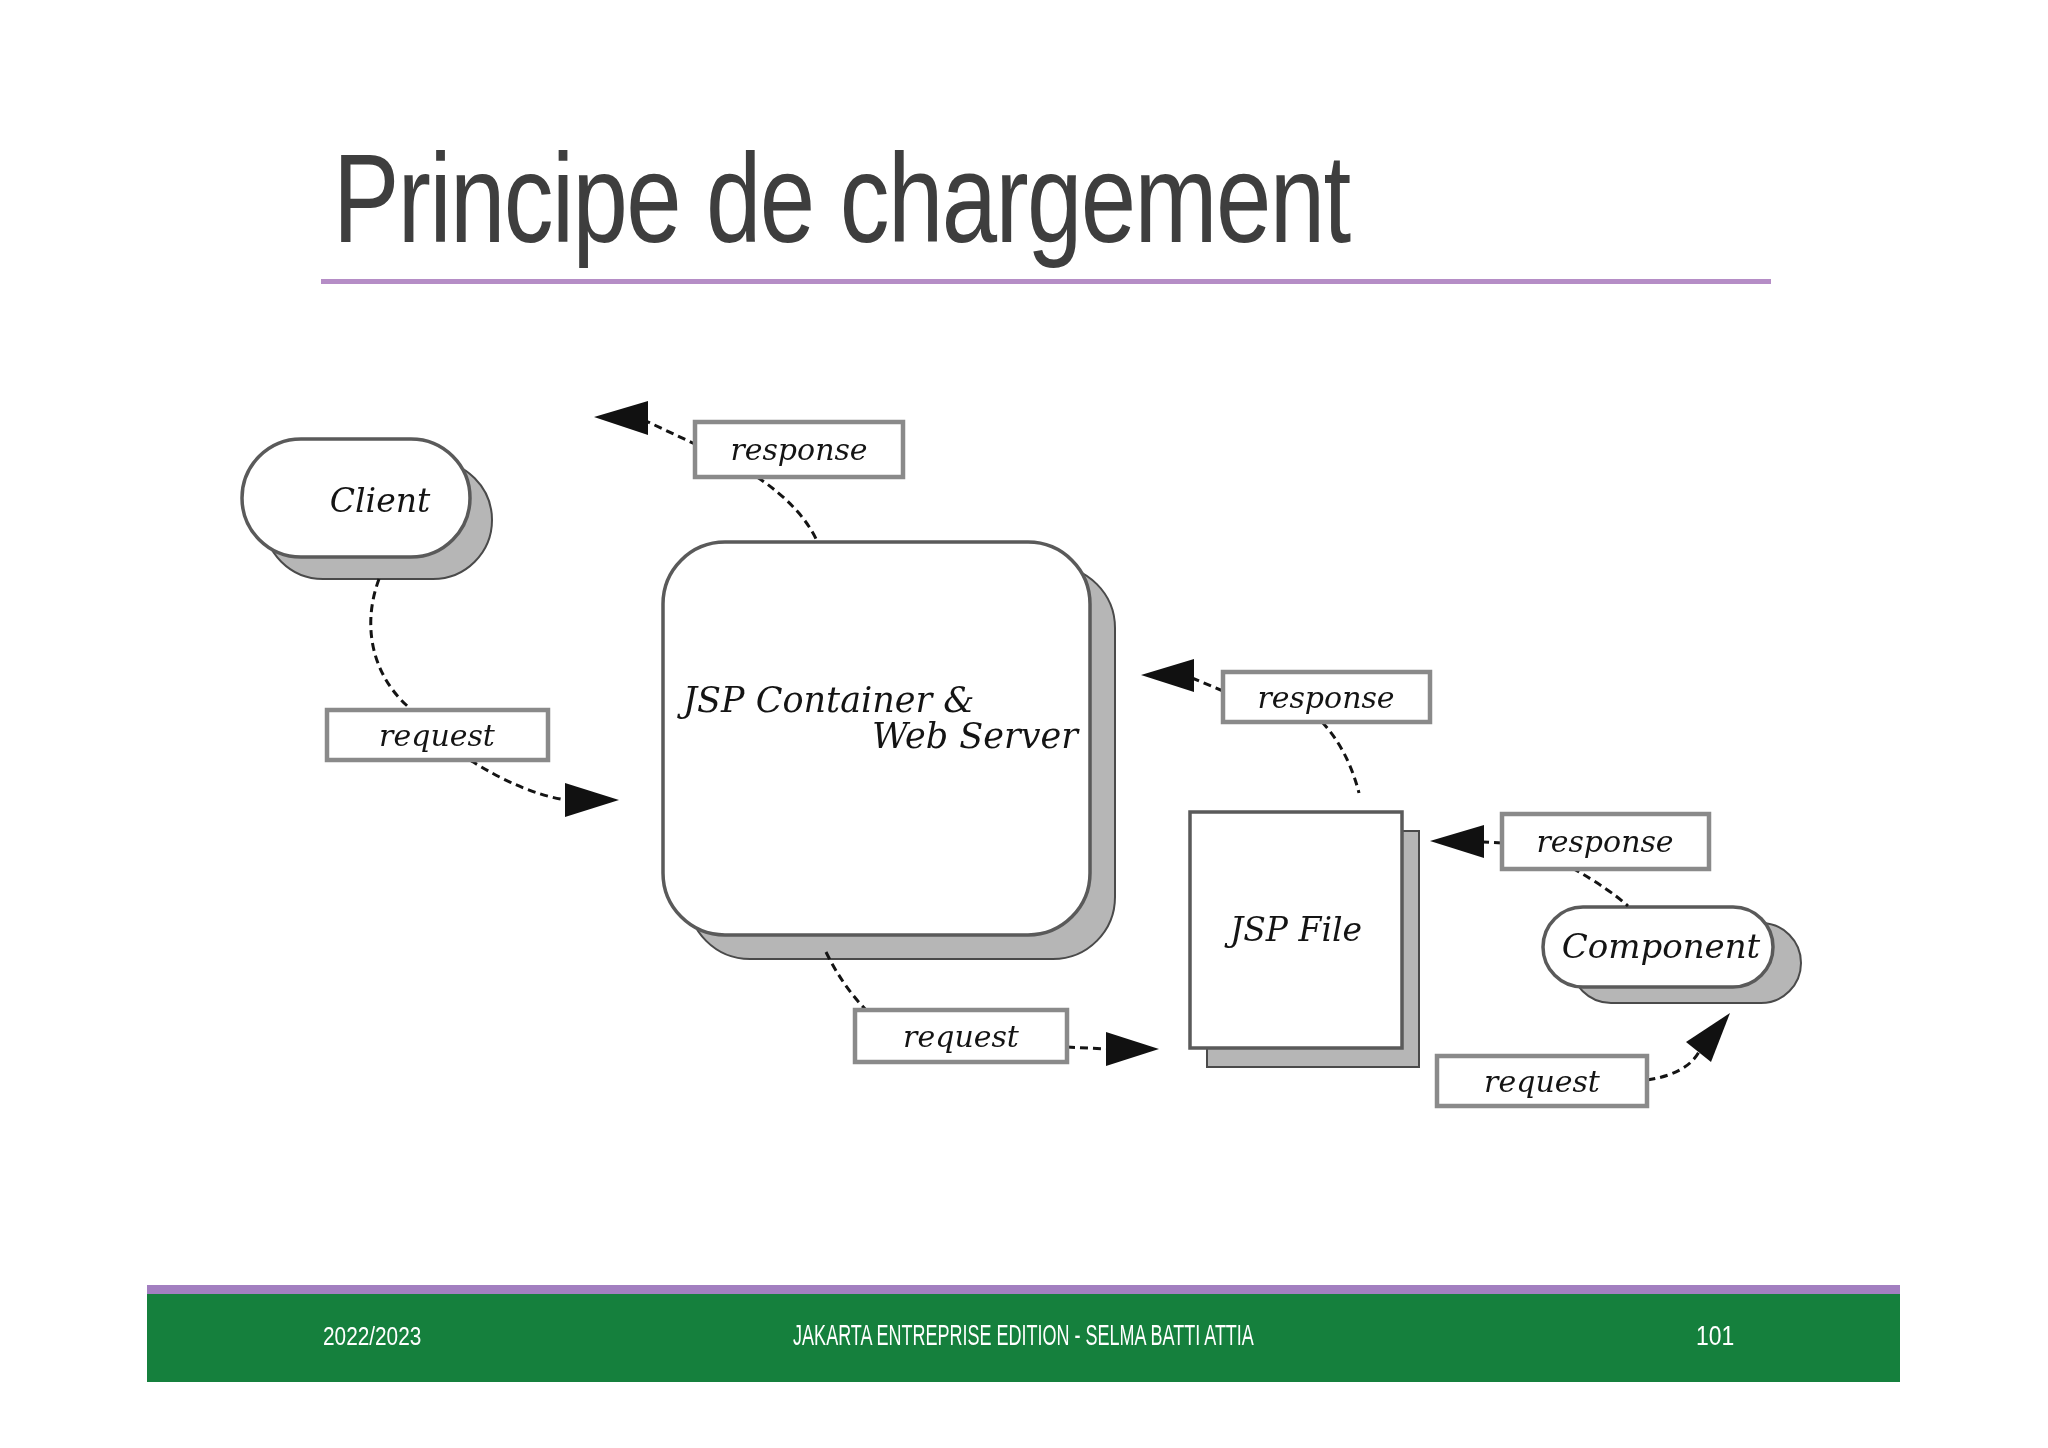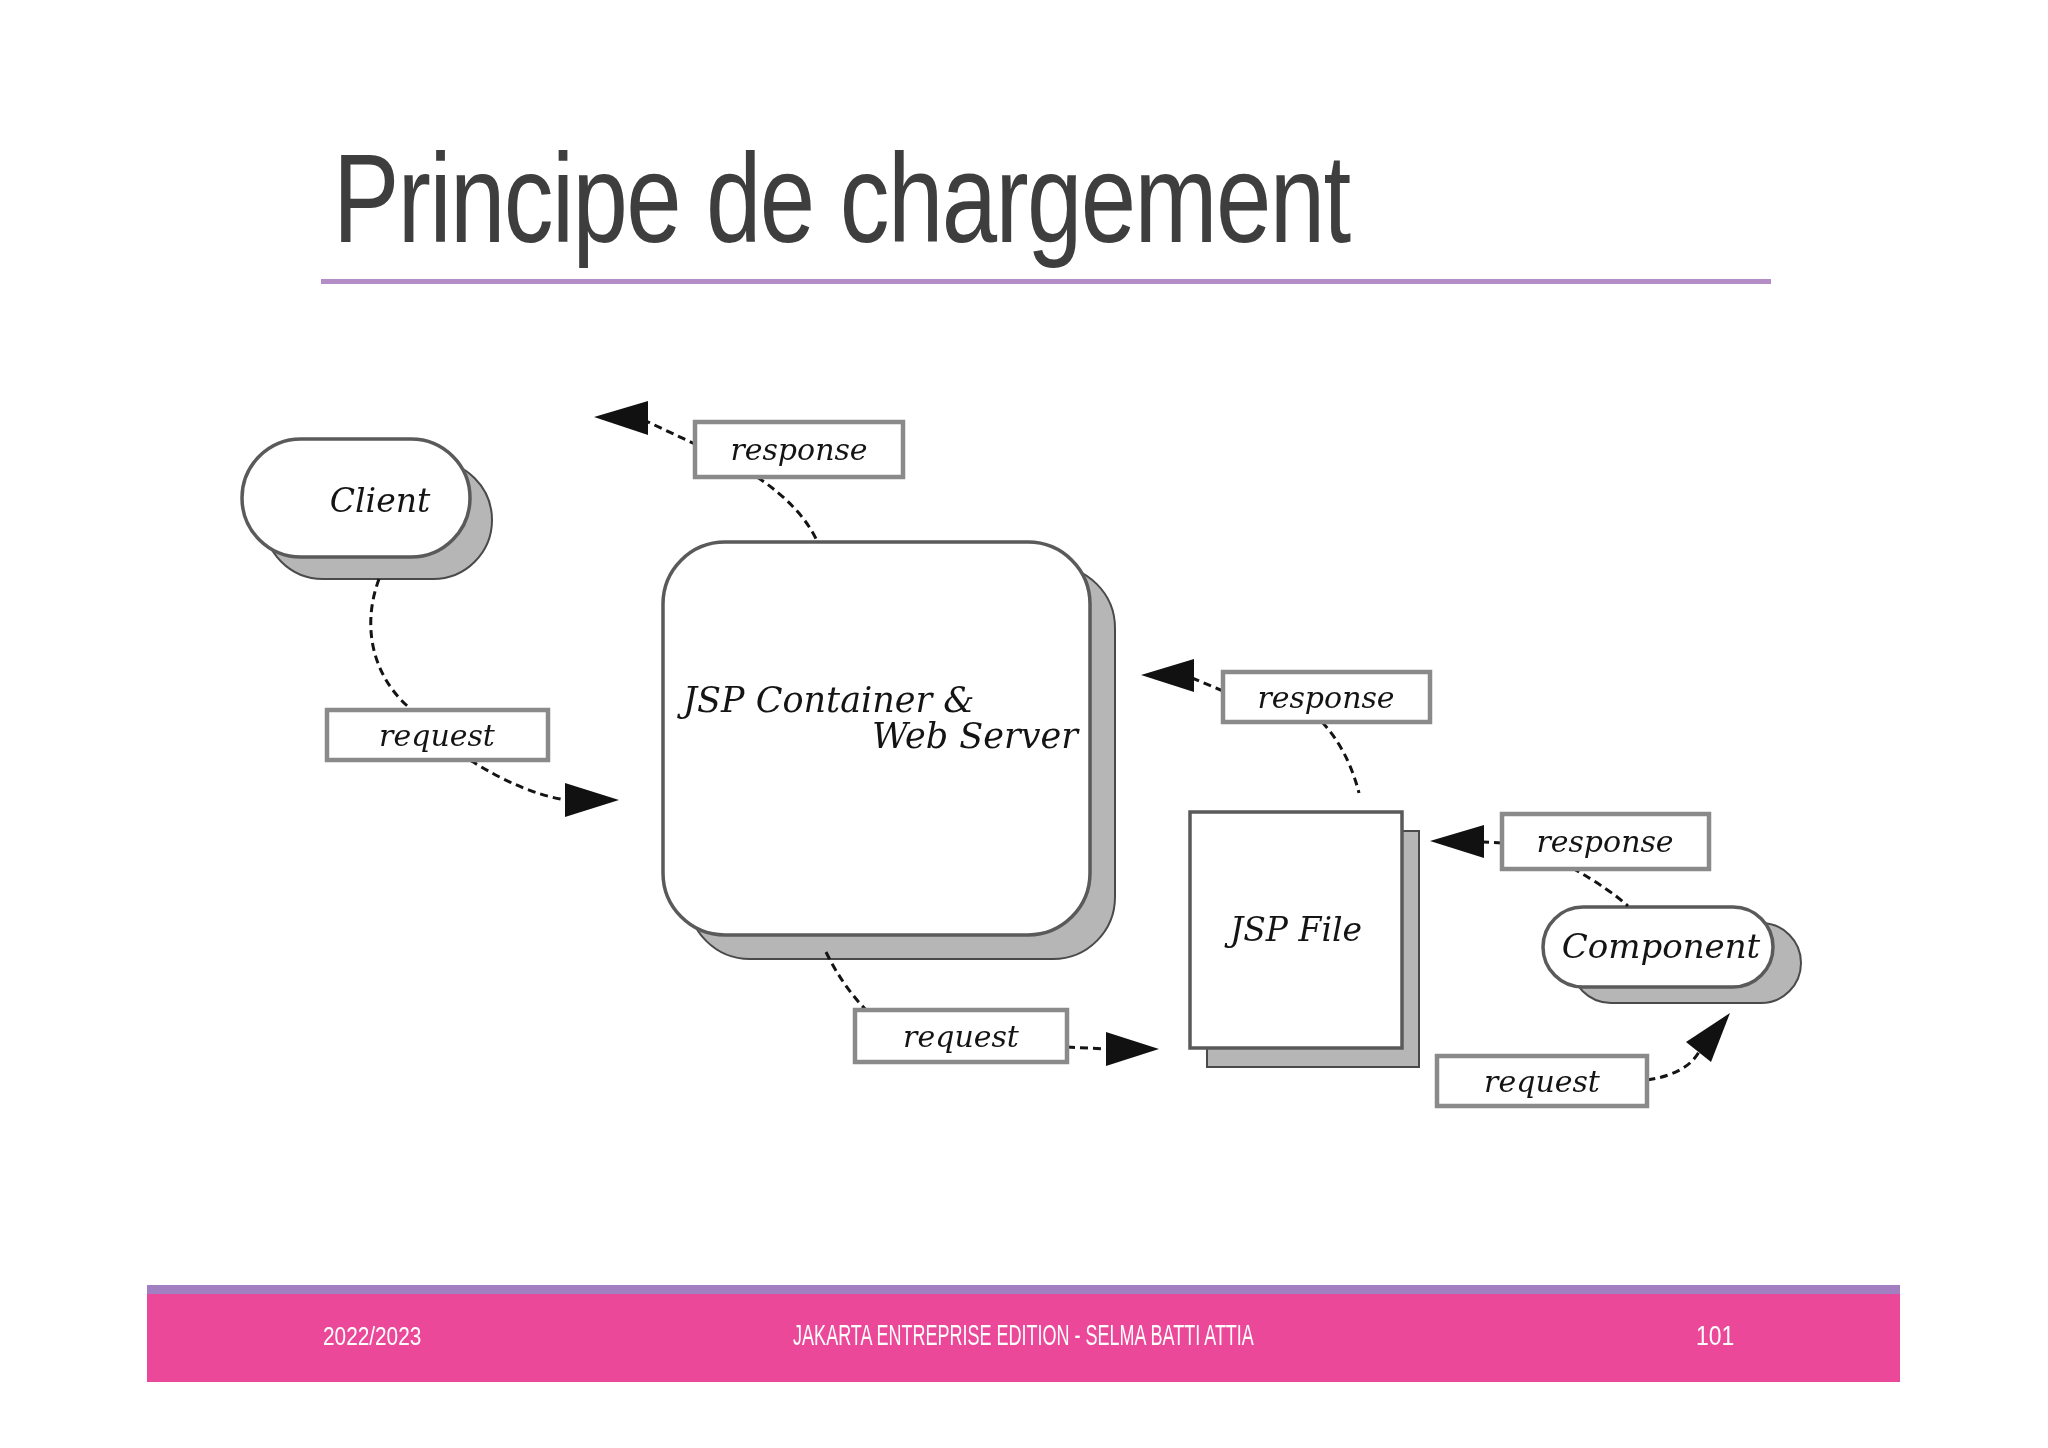--- a/index.html
+++ b/index.html
@@ -26,21 +26,21 @@
   .curve { fill:none; stroke:#141414; stroke-width:3; stroke-dasharray:8 5; }
   .ah    { fill:#111111; stroke:none; }
   .nlabel, .elabel {
     font-family:"DejaVu Serif", serif; font-style:italic; fill:#141414;
   }
   .elabel { font-size:30px; text-anchor:middle; }
 
   
   .footer {
     position:absolute; left:147px; top:1285px; width:1753px; height:97px;
-    background:#ec4899; color:#ffffff;
+    background:#15803d; color:#ffffff;
   }
   .footer-strip {
     position:absolute; left:0; top:0; width:100%; height:9px; background:#a27fc0;
   }
   .footer-left {
     position:absolute; left:176px; top:36px; font-size:26px;
     transform:scaleX(0.8); transform-origin:left top; white-space:nowrap;
   }
   .footer-center {
     position:absolute; left:0; right:0; top:33px; text-align:center; font-size:30px;

